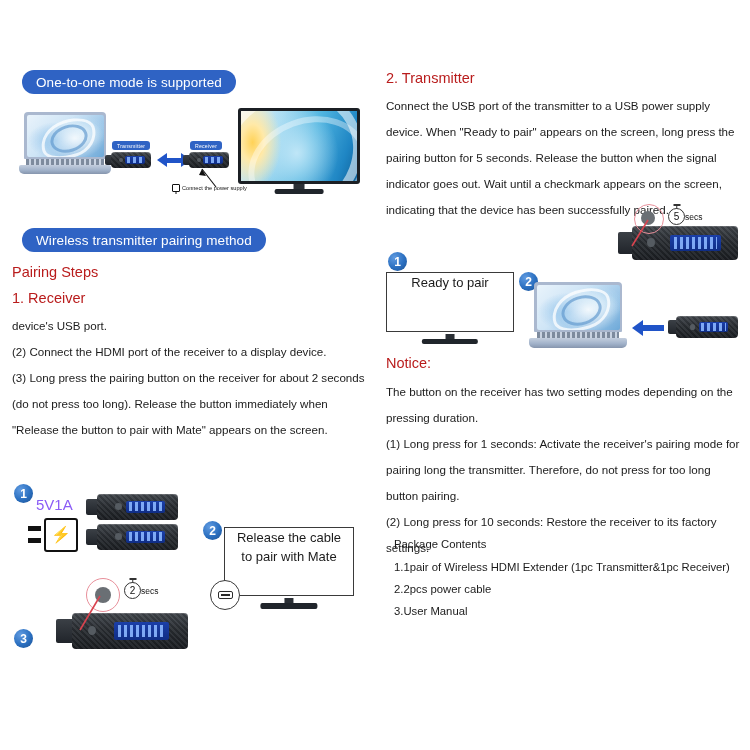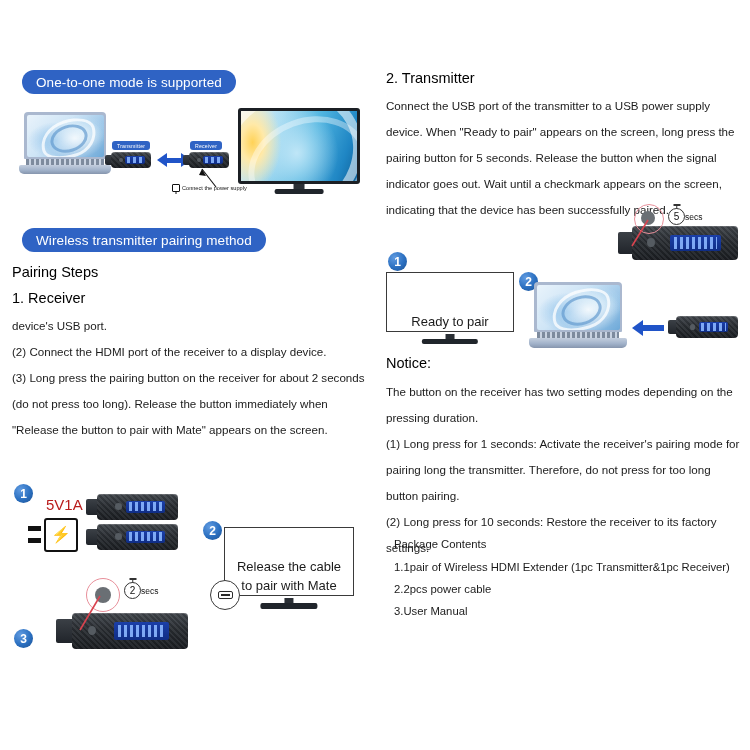--- a/index.html
+++ b/index.html
@@ -22,21 +22,21 @@
     font-size: 13.5px;
     letter-spacing: .1px;
     display: flex;
     align-items: center;
     padding: 0 14px;
     height: 24px;
     white-space: nowrap;
   }
   .hdr-blue {
     position: absolute;
-    color: #000000;
+    color: #b91c1c;
     font-size: 14.5px;
     white-space: nowrap;
   }
   .para {
     position: absolute;
     font-size: 11.6px;
     line-height: 26px;
     color: #1b1b1b;
   }
   .para div { white-space: nowrap; }
@@ -150,21 +150,21 @@
     position:absolute; left:50%; transform:translateX(-50%);
     bottom:0; width:40%; height:6%;
     background:#20252b; border-radius:2px;
   }
 
   
   .tvline { position:absolute; }
   .tvline .box {
     width:100%; height:84%;
     border:1.6px solid #3a3a3a; background:#fff;
-    display:flex; align-items:center; justify-content:flex-end;
+    display:flex; align-items:center; justify-content:flex-start;
     flex-direction:column;
   }
   .tvline .txt { font-size:13px; color:#1b1b1b; text-align:center; line-height:19px; }
   .tvline .neck { position:absolute; left:50%; transform:translateX(-50%); bottom:7%; width:7%; height:7%; background:#2a2f35;}
   .tvline .foot { position:absolute; left:50%; transform:translateX(-50%); bottom:0; width:44%; height:7%; background:#20252b; border-radius:2px;}
 
   
   .dongle { position: absolute; }
   .dongle .body {
     position:absolute; left:12%; top:0; width:88%; height:100%;
@@ -272,21 +272,21 @@
     background:#fff; border:1.4px solid #3a3a3a;
     display:flex; align-items:center; justify-content:center;
   }
   .hdmiport .p {
     width:15px; height:8px; border:1.6px solid #2b2b2b; border-radius:2px;
     position:relative; background:#fff;
   }
   .hdmiport .p::after{
     content:""; position:absolute; left:2px; right:2px; top:2px; height:2px; background:#2b2b2b;
   }
-  .label-5v { position:absolute; font-size:15px; color:#b91c1c; font-weight:500;margin-left:10px; }
+  .label-5v { position:absolute; font-size:15px; color:#8b5cf6; font-weight:500; }
 </style>
 </head>
 <body>
 
 <div class="page">
 
   <div class="badge" style="left:22px; top:70px;">One-to-one mode is supported</div>
 
   <div>
 

